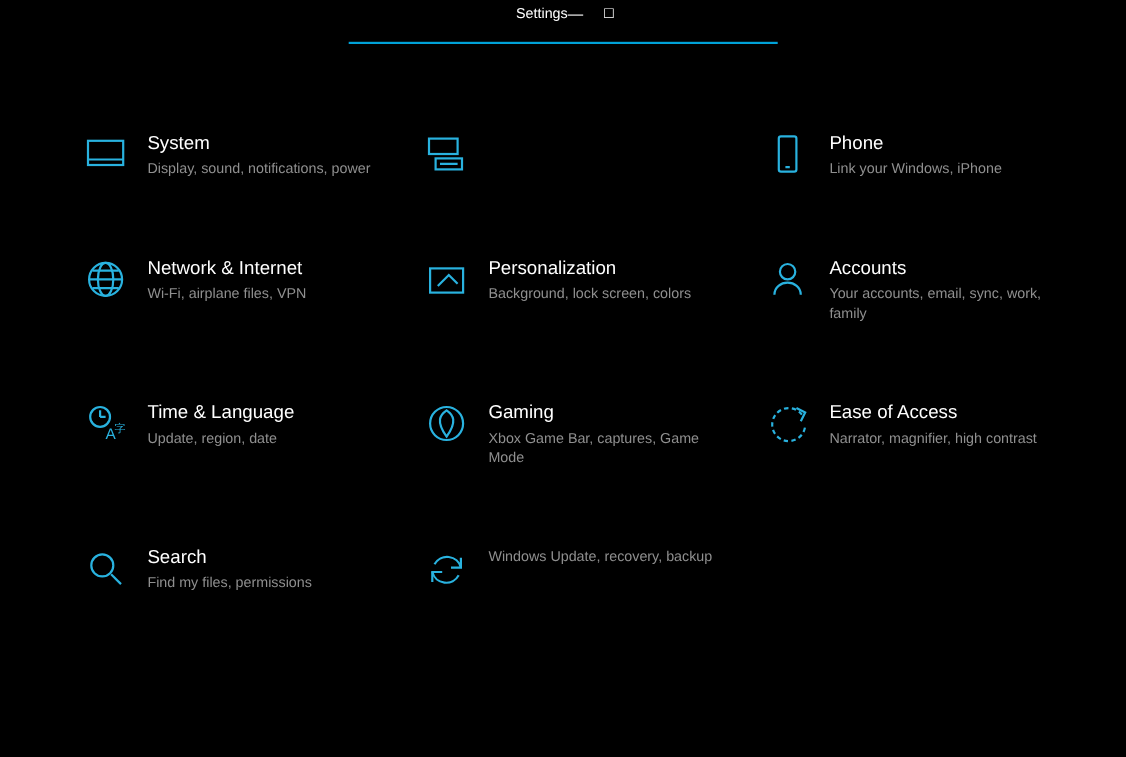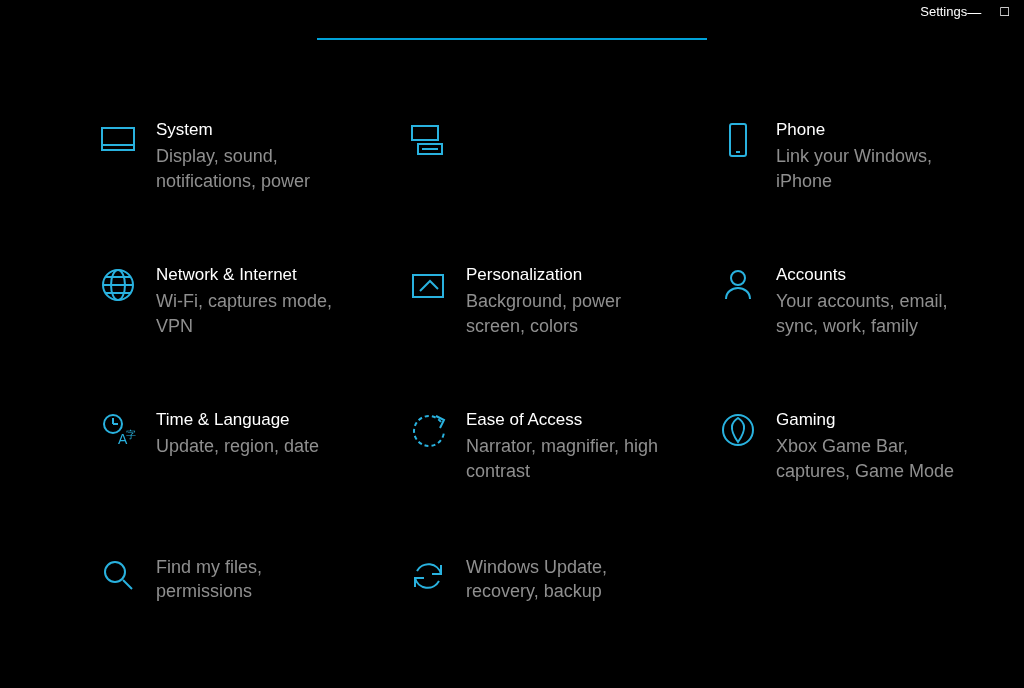--- a/index.html
+++ b/index.html
@@ -1,28 +1,28 @@
 <!DOCTYPE html>
 <html><head>
 <meta charset="utf-8">
 <style>
   html,body{margin:0;padding:0;width:1024px;height:688px;background:#000;color:#fff;font-family:"Segoe UI",Arial,sans-serif;font-size:14px;overflow:hidden}
-  .titlebar{display:flex;align-items:flex-start;justify-content:flex-end;padding:4px 8px 0 18px;height:28px}
+  .titlebar{display:flex;align-items:flex-start;justify-content:center;padding:4px 8px 0 18px;height:28px}
   .titlebar .title{font-size:13px;color:#fff}
   .win-controls{display:flex;gap:18px;align-items:center;padding-right:6px}
   .win-controls span{font-size:14px;color:#fff}
   .searchbar{height:4px;width:390px;margin:6px auto 0 auto;border-top:2px solid #00a2d8}
-  .content{padding:70px 40px 0 90px}
+  .content{padding:70px 40px 0 68px}
   .grid{display:grid;grid-template-columns:repeat(3,300px);column-gap:10px;row-gap:60px}
   .tile{display:flex;align-items:flex-start;gap:18px;width:280px;padding:6px 8px;box-sizing:border-box;cursor:default}
   .tile .icon{width:40px;height:40px;flex:0 0 40px;display:flex;align-items:flex-start;justify-content:center;color:#29b2df}
   .tile .icon svg{stroke:#29b2df;fill:none;stroke-width:2}
   .tile .txt{display:flex;flex-direction:column;gap:4px;max-width:210px}
   .tile .txt .name{font-size:17px;color:#fff;line-height:1.2}
-  .tile .txt .desc{font-size:18px;color:#8f8f8f;line-height:1.35}
+  .tile .txt .desc{font-size:13px;color:#8f8f8f;line-height:1.35}
   .highlight-wrap{position:relative}
   .highlight-wrap::before{content:"";position:absolute;left:-10px;right:-10px;top:-26px;bottom:-26px;border:4px solid #ff0000;pointer-events:none}
   .highlight-wrap .tile{background:linear-gradient(90deg,#151515,#232323);padding:14px 8px}
 </style>
 </head>
 <body>
 
 <div class="titlebar">
   <span class="title">Settings</span>
   <div class="win-controls">
@@ -77,34 +77,34 @@
         <svg viewBox="0 0 40 40">
             <circle cx="20" cy="20" r="15"></circle>
             <ellipse cx="20" cy="20" rx="7" ry="15"></ellipse>
             <line x1="5" y1="20" x2="35" y2="20"></line>
             <line x1="8" y1="12" x2="32" y2="12"></line>
             <line x1="8" y1="28" x2="32" y2="28"></line>
           </svg>
       </div>
       <div class="txt">
         <span class="name">Network &amp; Internet</span>
-        <span class="desc">Wi-Fi, captures mode, VPN</span>
+        <span class="desc">Wi-Fi, airplane files, VPN</span>
       </div>
     </div>
 
     <div class="tile">
       <div class="icon">
         <svg viewBox="0 0 40 40">
             <rect x="5" y="10" width="30" height="22"></rect>
             <path d="M12 26 L22 16 L30 24"></path>
           </svg>
       </div>
       <div class="txt">
         <span class="name">Personalization</span>
-        <span class="desc">Background, power screen, colors</span>
+        <span class="desc">Background, lock screen, colors</span>
       </div>
     </div>
 
 
     <div class="tile">
       <div class="icon">
         <svg viewBox="0 0 40 40">
             <circle cx="20" cy="13" r="7"></circle>
             <path d="M8 34c0-7 6-11 12-11s12 4 12 11"></path>
           </svg>
@@ -127,51 +127,52 @@
       </div>
       <div class="txt">
         <span class="name">Time &amp; Language</span>
         <span class="desc">Update, region, date</span>
       </div>
     </div>
 
     <div class="tile">
       <div class="icon">
         <svg viewBox="0 0 40 40">
+            <circle cx="20" cy="20" r="15"></circle>
+            <path d="M20 8c6 4 10 10 0 24c-10-14-6-20 0-24z"></path>
+          </svg>
+      </div>
+      <div class="txt">
+        <span class="name">Gaming</span>
+        <span class="desc">Xbox Game Bar, captures, Game Mode</span>
+      </div>
+    </div>
+
+    <div class="tile">
+      <div class="icon">
+        <svg viewBox="0 0 40 40">
             <path d="M33 12a15 15 0 1 0 3 9" stroke-dasharray="4 3"></path>
             <polyline points="28,6 36,10 32,18"></polyline>
           </svg>
       </div>
       <div class="txt">
         <span class="name">Ease of Access</span>
         <span class="desc">Narrator, magnifier, high contrast</span>
       </div>
     </div>
 
     <div class="tile">
       <div class="icon">
         <svg viewBox="0 0 40 40">
-            <circle cx="20" cy="20" r="15"></circle>
-            <path d="M20 8c6 4 10 10 0 24c-10-14-6-20 0-24z"></path>
-          </svg>
-      </div>
-      <div class="txt">
-        <span class="name">Gaming</span>
-        <span class="desc">Xbox Game Bar, captures, Game Mode</span>
-      </div>
-    </div>
-
-    <div class="tile">
-      <div class="icon">
-        <svg viewBox="0 0 40 40">
             <circle cx="17" cy="17" r="10"></circle>
             <line x1="25" y1="25" x2="34" y2="34"></line>
           </svg>
       </div>
       <div class="txt">
+        <span class="name">Search</span>
         <span class="desc">Find my files, permissions</span>
       </div>
     </div>
 
 
     <div class="tile">
       <div class="icon">
         <svg viewBox="0 0 40 40">
             <path d="M9 16a13 13 0 0 1 24 3"></path>
             <polyline points="33,10 33,19 24,19"></polyline>

